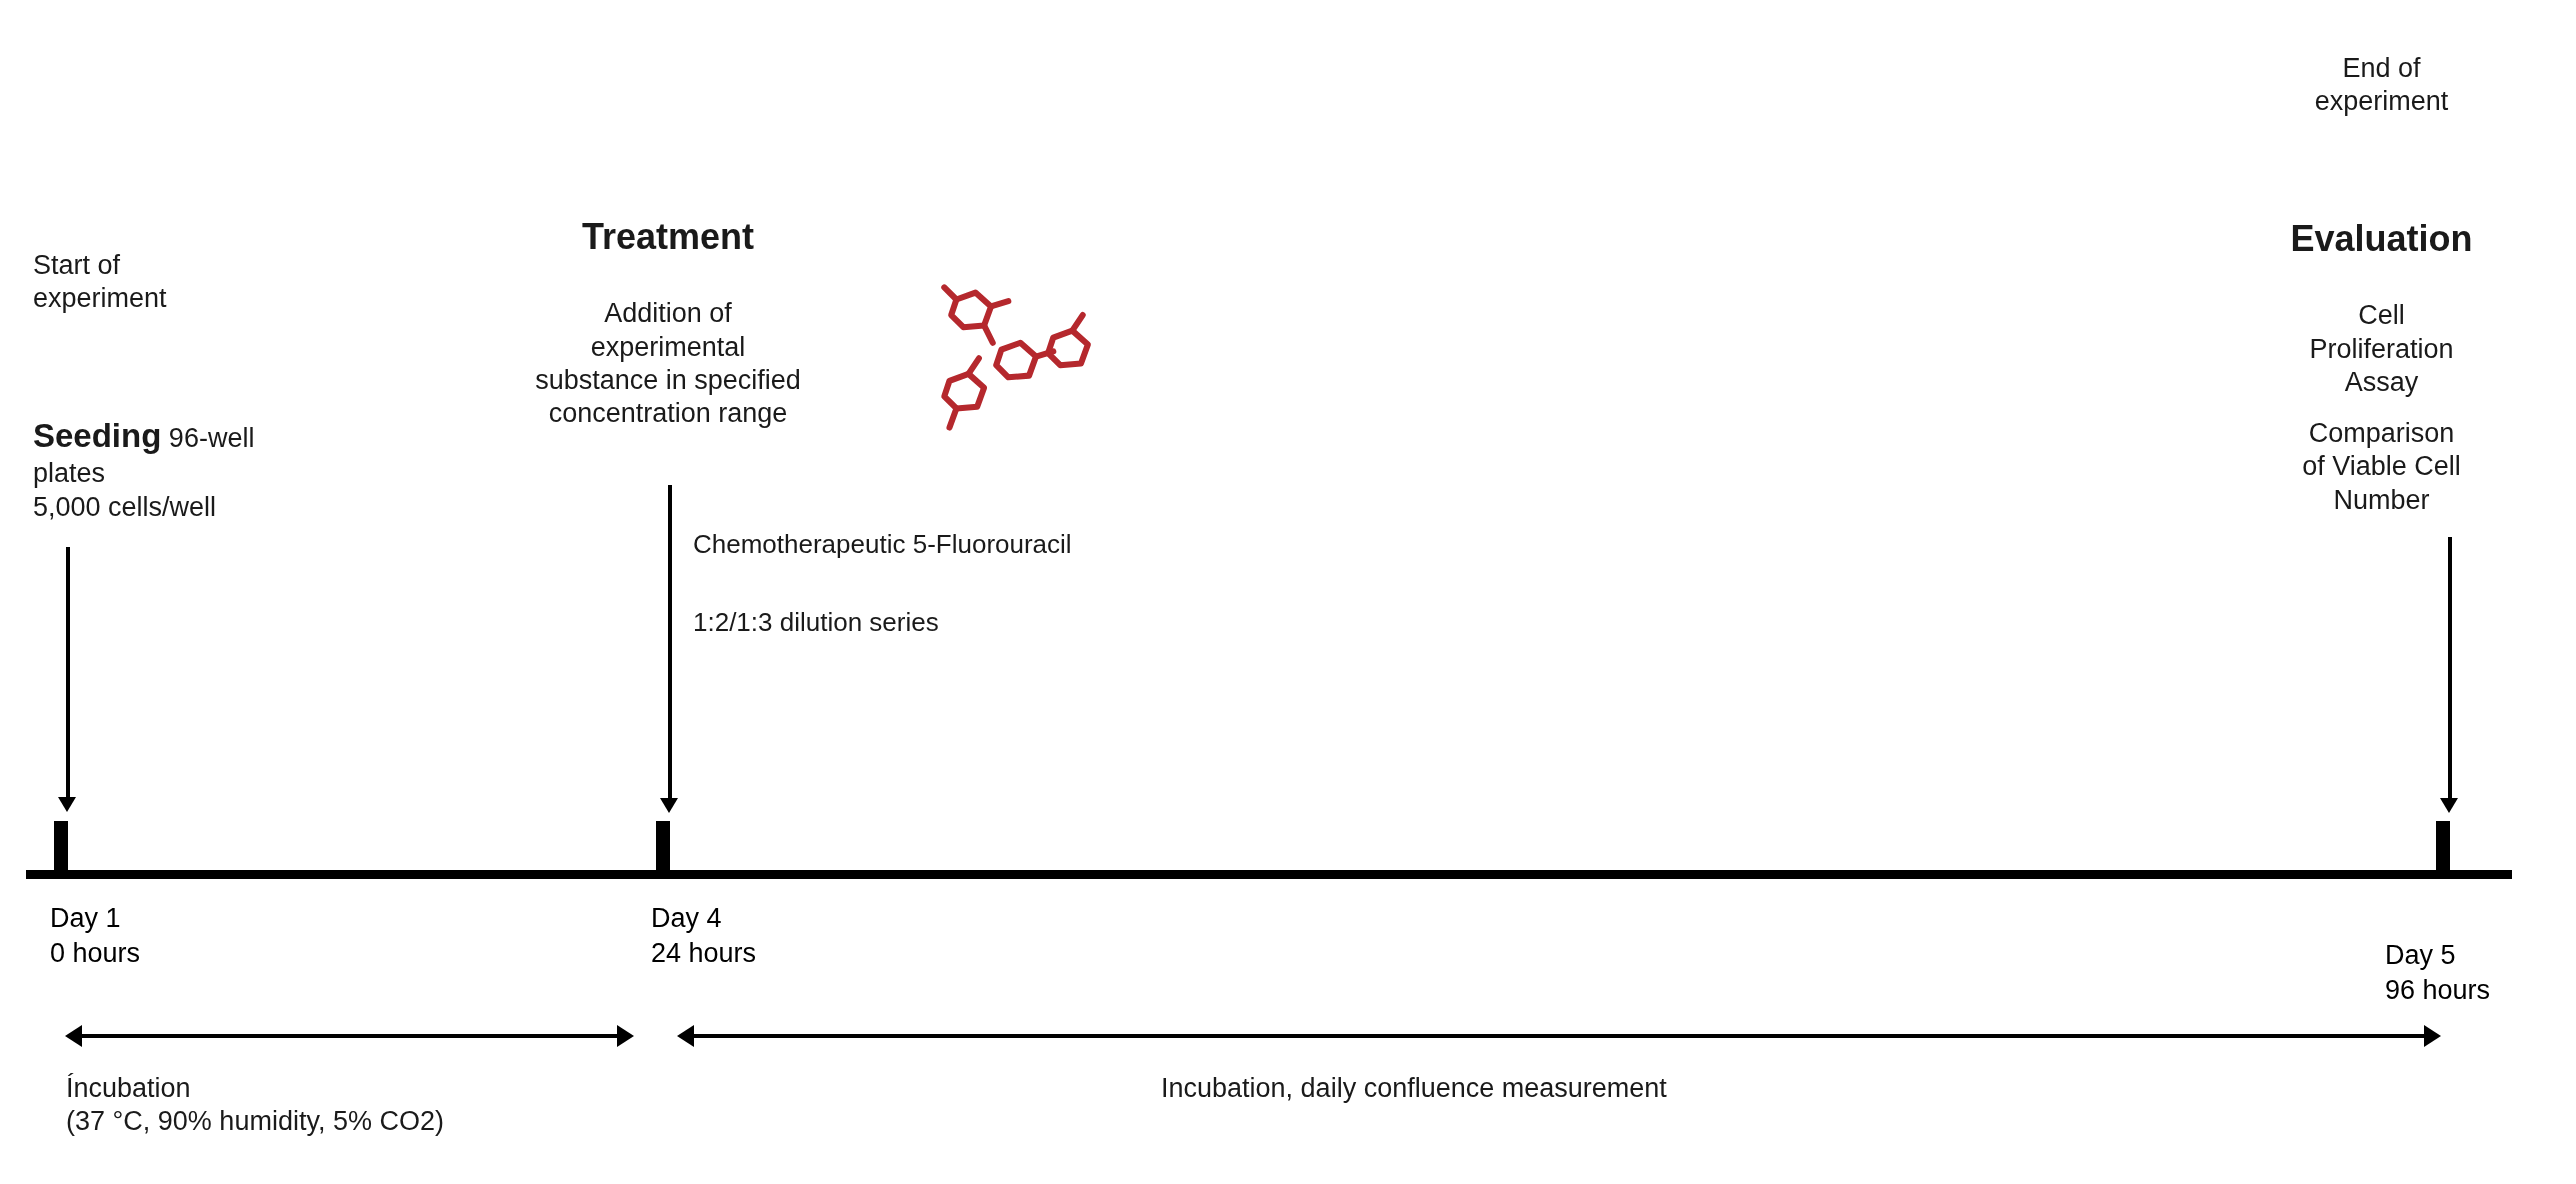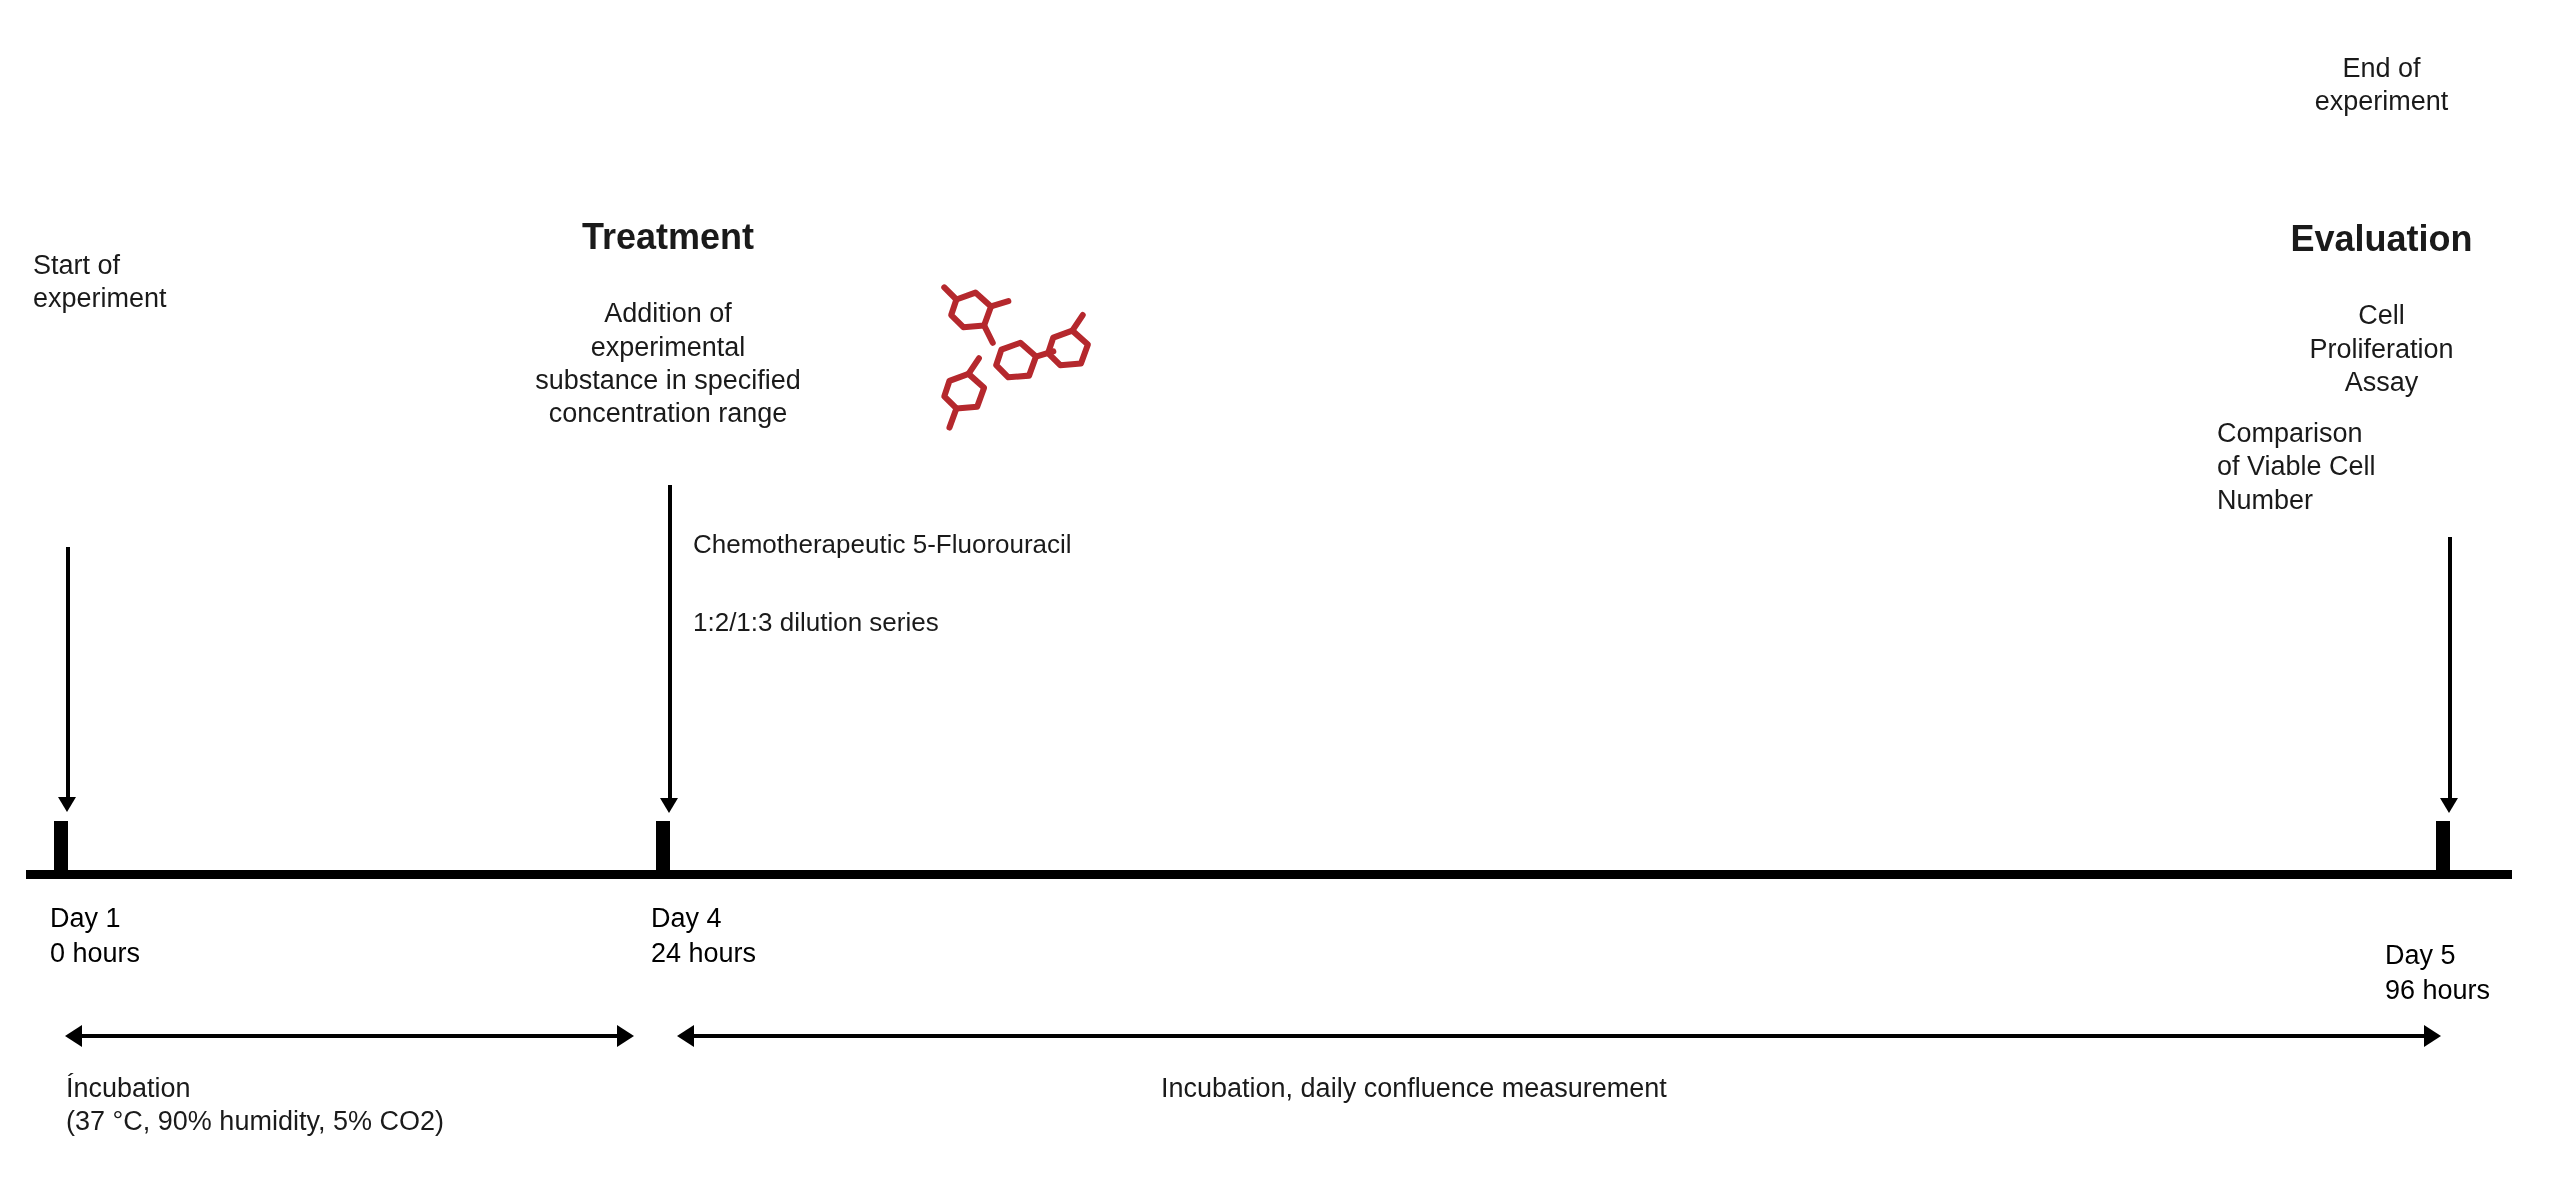--- a/index.html
+++ b/index.html
@@ -92,40 +92,45 @@
   #txt-treatment { left: 473px; top: 182px; width: 390px; text-align: center; font-size: 27px; }
   #txt-treatment .lead { font-size: 36px; font-weight: bold; display: block; margin-bottom: 3.5px; }
 
   #txt-chemo { left: 693px; top: 528px; font-size: 26px; }
   #txt-dilution { left: 693px; top: 606px; font-size: 26px; }
   #txt-range { left: 693px; top: 683px; font-size: 26px; }
 
   #txt-end { left: 2217px; top: 52px; width: 329px; text-align: center; font-size: 27px; }
   #txt-evaluation { left: 2217px; top: 184px; width: 329px; text-align: center; font-size: 27px; }
   #txt-evaluation .lead { font-size: 36px; font-weight: bold; display: block; margin-bottom: 3.5px; }
-  #txt-comparison { left: 2217px; top: 417px; width: 329px; font-size: 27px; }
+  #txt-comparison { left: 2217px; top: 417px; width: 329px; text-align: center; font-size: 27px; }
 
   .day-label { font-size: 27px; font-weight: normal; line-height: 1.3; }
   #label-day1 { left: 50px; top: 901px; }
   #label-day2 { left: 651px; top: 901px; }
   #label-day5 { left: 2385px; top: 938px; }
 
   #txt-incubation1 { left: 66px; top: 1072px; font-size: 27px; }
   #txt-incubation2 { left: 1161px; top: 1072px; font-size: 27px; }
 
   #molecule { left: 918px; top: 277px; }
 </style>
 </head>
 <body>
 
 <div id="canvas">
 
   <div class="abs txt" id="txt-start">Start of
 experiment</div>
 
+  <div class="abs txt" id="txt-seeding">
+    <span class="lead">Seeding</span><span> 96-well</span>
+    <div>plates
+5,000 cells/well</div>
+  </div>
 
   <div class="abs txt" id="txt-treatment">
     <span class="lead">Treatment</span>
     <span>Addition of
 experimental
 substance in specified
 concentration range</span>
   </div>
 
   <div class="abs txt" id="txt-chemo">Chemotherapeutic 5-Fluorouracil</div>

